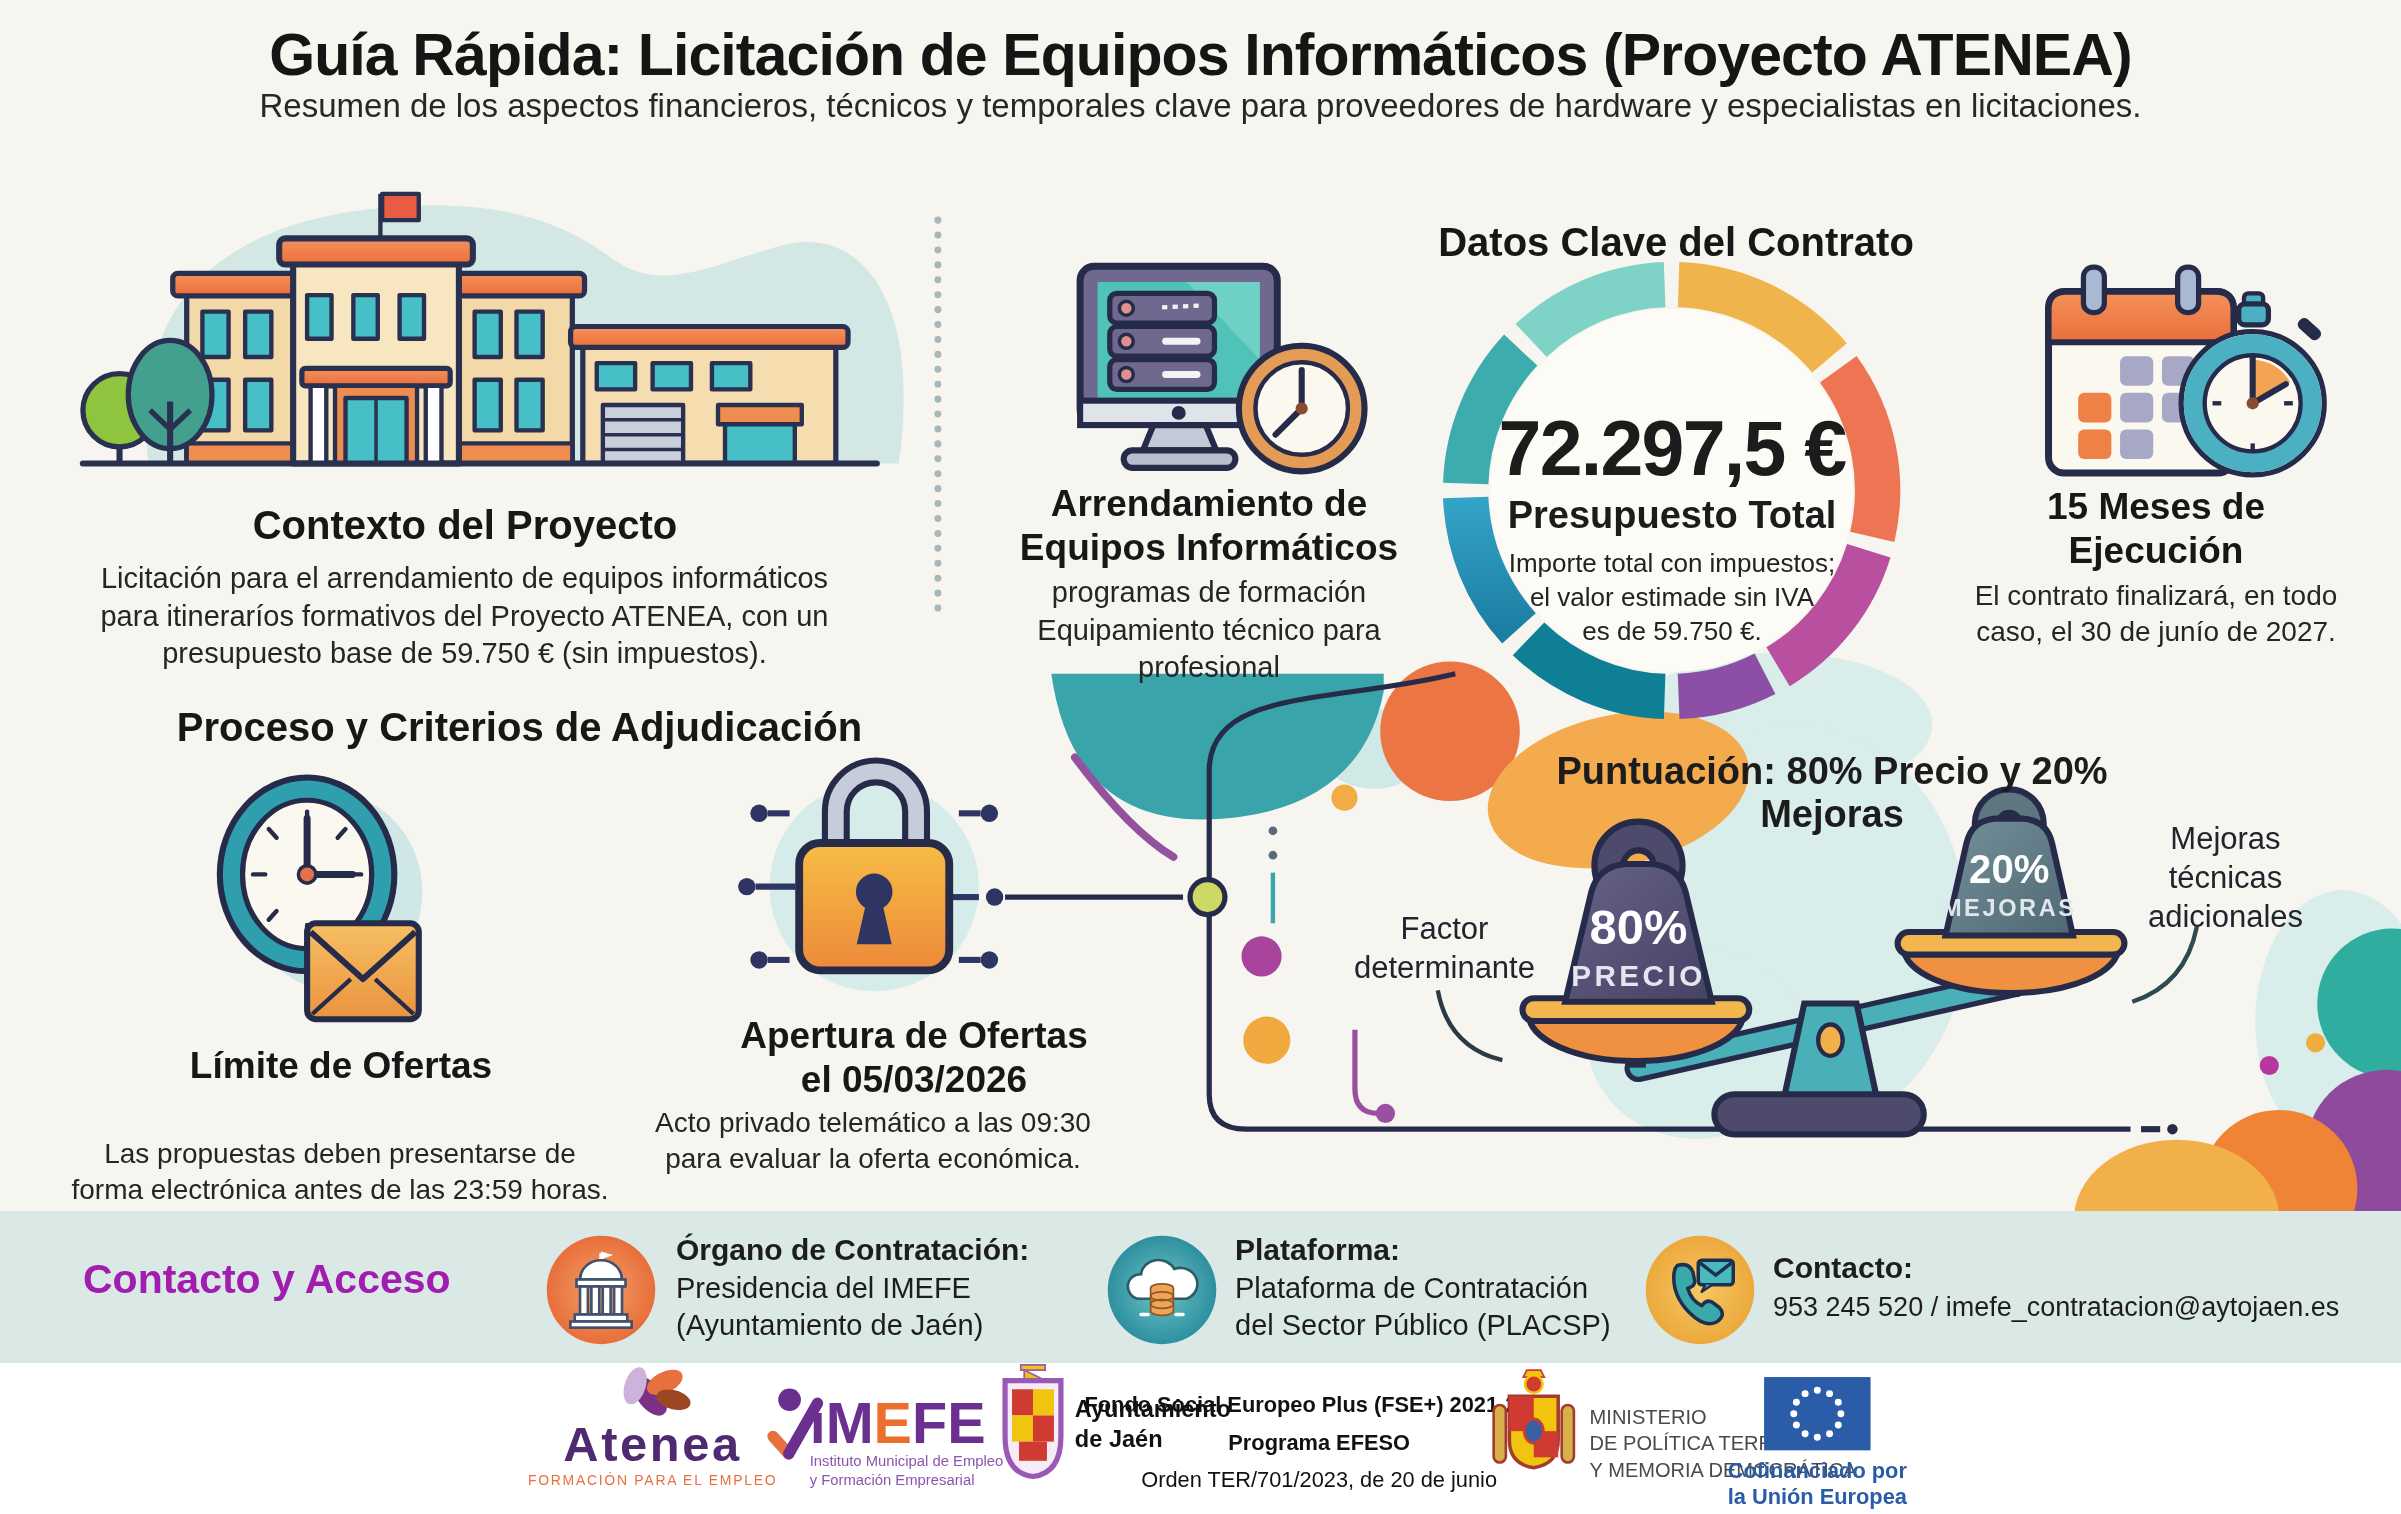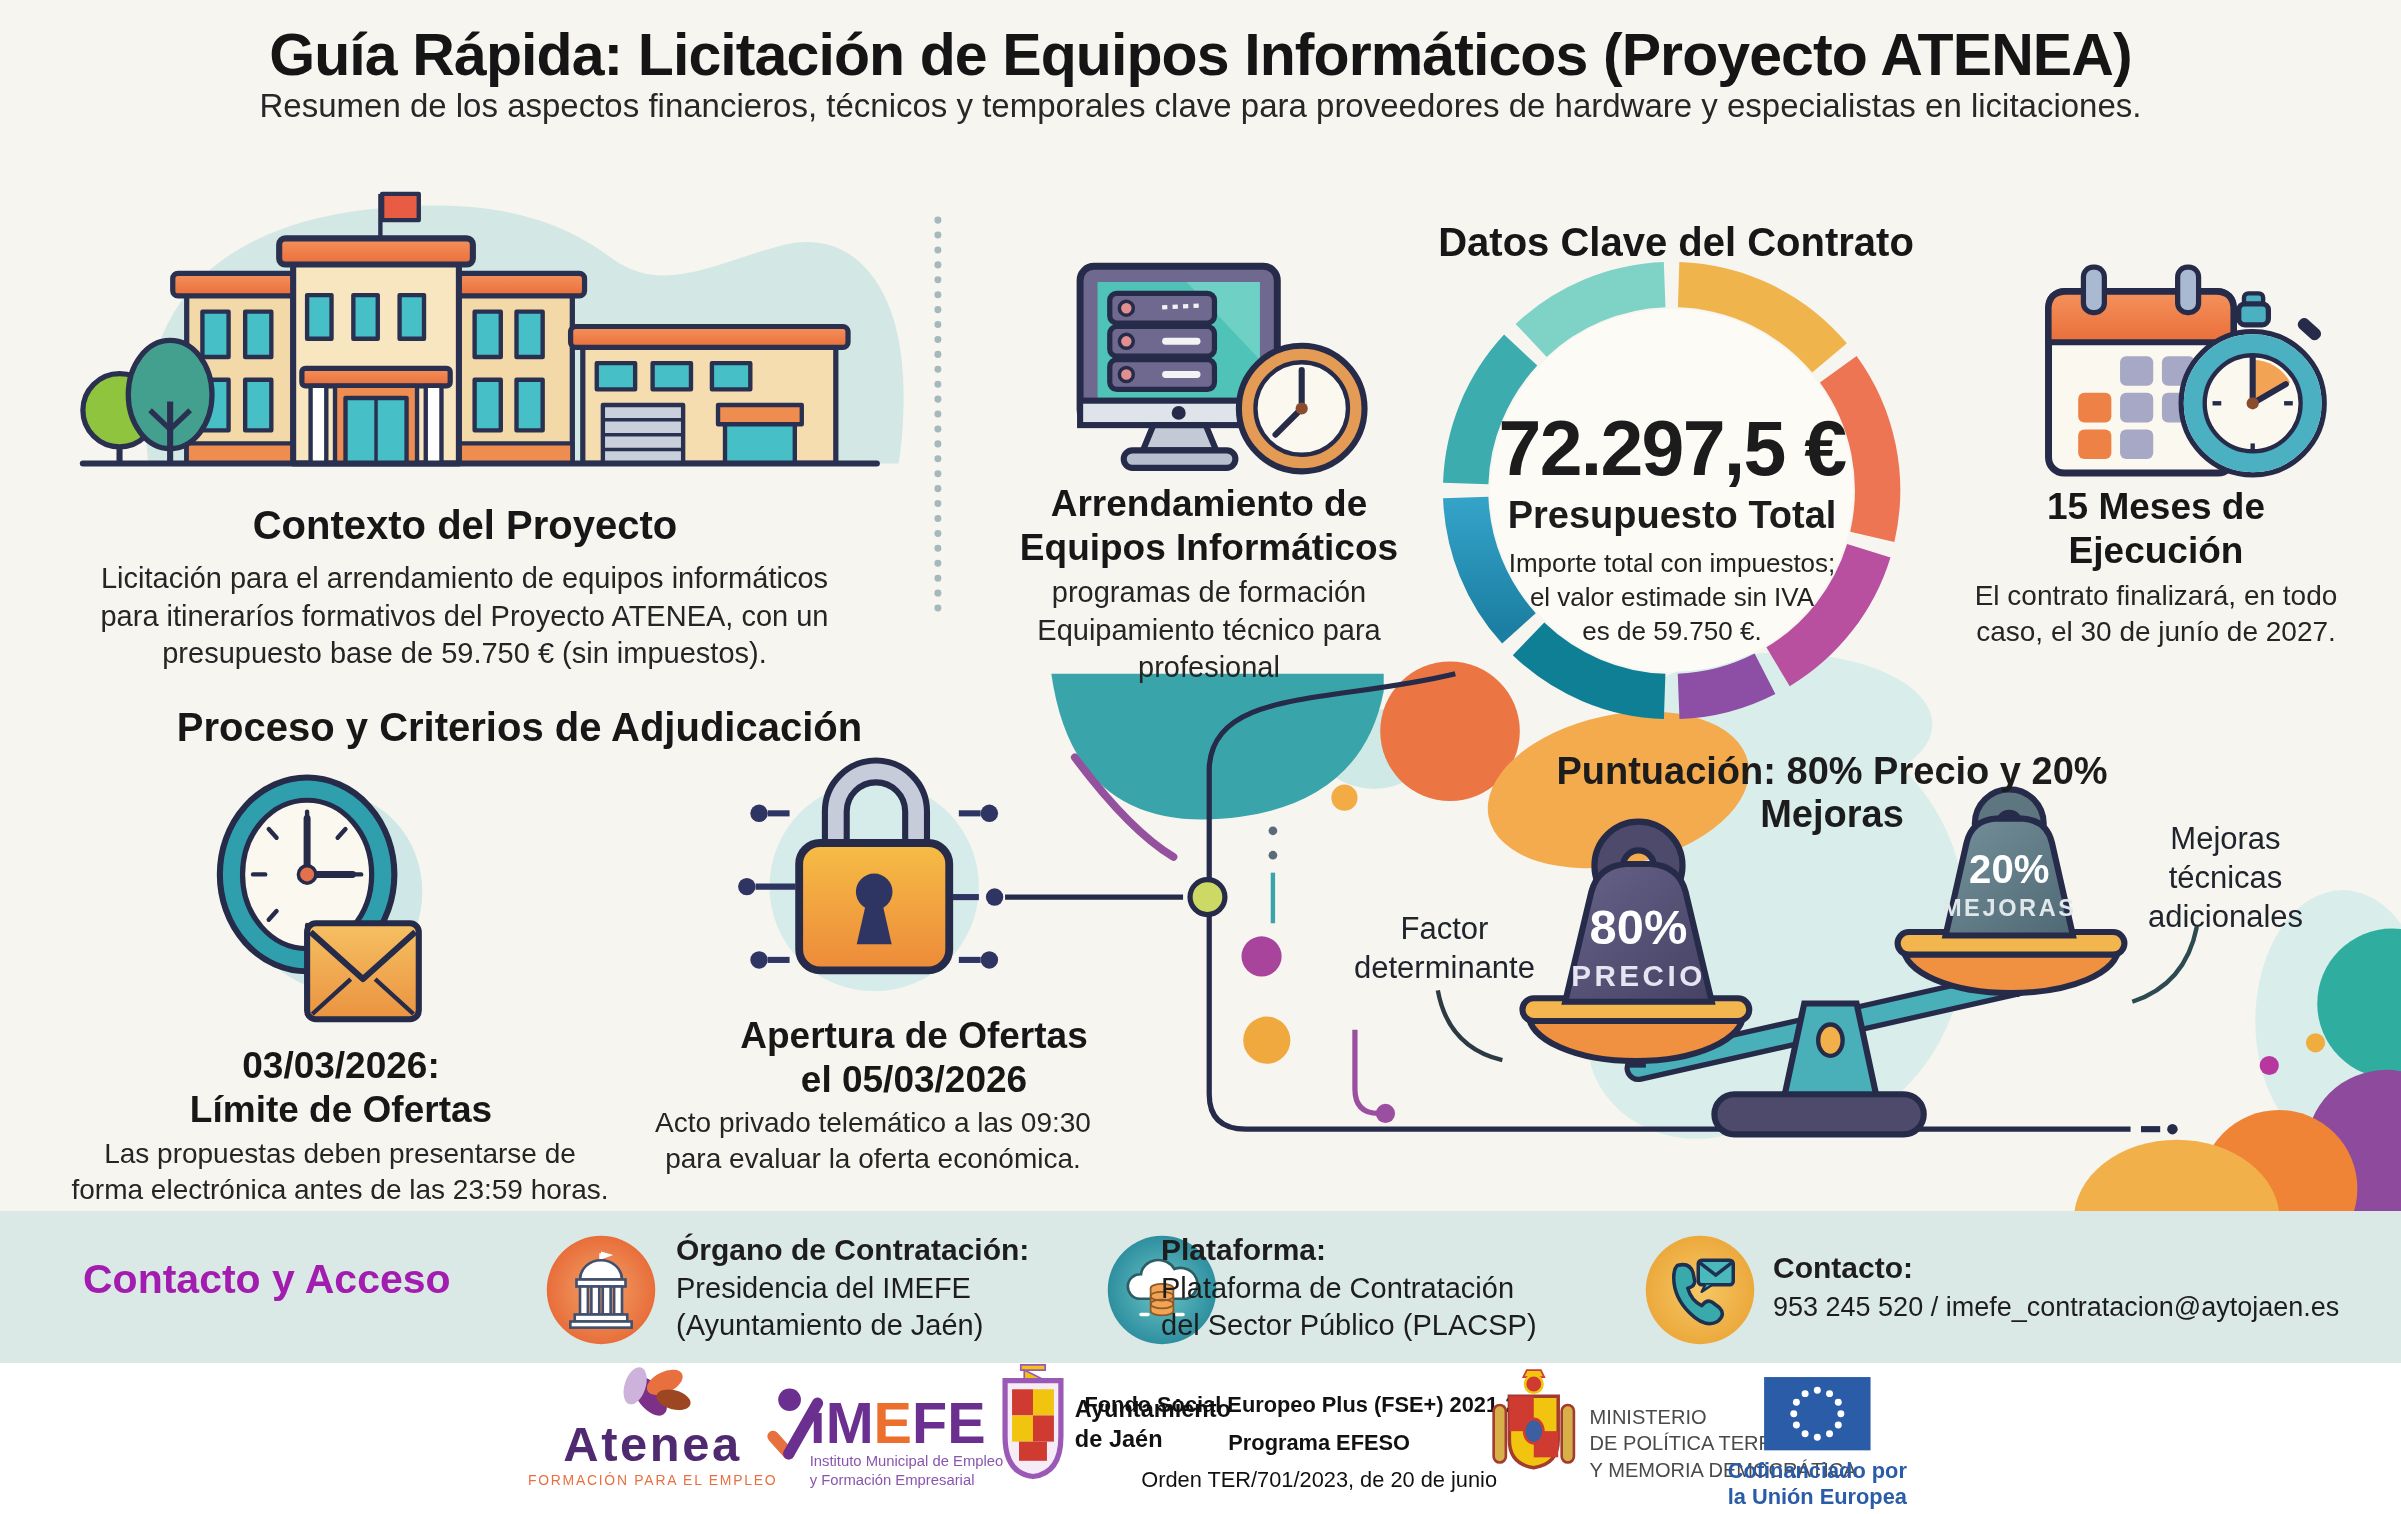--- a/index.html
+++ b/index.html
@@ -347,21 +347,20 @@
   <div>Ejecución</div>
 </div>
 <div class="txt body-s c" style="top:578px;left:1942px;width:428px;">
   <div>El contrato finalizará, en todo</div>
   <div>caso, el 30 de junío de 2027.</div>
 </div>
 
 <div class="txt h1 c" style="top:705px;left:83px;width:873px;">Proceso y Criterios de Adjudicación</div>
 
 <div class="txt h2 c" style="top:1044px;left:79px;width:524px;">
-  <div>03/03/2026:</div>
   <div>Límite de Ofertas</div>
 </div>
 <div class="txt body-s c" style="top:1136px;left:39px;width:602px;">
   <div>Las propuestas deben presentarse de</div>
   <div>forma electrónica antes de las 23:59 horas.</div>
 </div>
 
 <div class="txt h2 c" style="top:1014px;left:696px;width:436px;">
   <div>Apertura de Ofertas</div>
   <div>el 05/03/2026</div>
@@ -409,21 +408,21 @@
   <svg class="ci" style="left:1106px;" width="112" height="112" viewBox="0 0 128 128">
     <circle cx="64" cy="64" r="62" fill="url(#gTealC)"></circle>
     <path d="M38,74 A14,14 0 0 1 40,46 A20,18 0 0 1 78,40 A16,15 0 0 1 92,74 Z" fill="#ffffff" stroke="#2c5c66" stroke-width="3"></path>
     <ellipse cx="64" cy="62" rx="13" ry="5" fill="#f2a353" stroke="#8a5a28" stroke-width="2"></ellipse>
     <path d="M51,62 L51,88 A13,5 0 0 0 77,88 L77,62" fill="#f2a353" stroke="#8a5a28" stroke-width="2"></path>
     <ellipse cx="64" cy="71" rx="13" ry="5" fill="none" stroke="#8a5a28" stroke-width="2"></ellipse>
     <ellipse cx="64" cy="80" rx="13" ry="5" fill="none" stroke="#8a5a28" stroke-width="2"></ellipse>
     <line x1="40" y1="92" x2="48" y2="92" stroke="#ffffff" stroke-width="4" stroke-linecap="round"></line>
     <line x1="80" y1="92" x2="88" y2="92" stroke="#ffffff" stroke-width="4" stroke-linecap="round"></line>
   </svg>
-  <div class="ct" style="left:1161px;top:19px;">
+  <div class="ct" style="left:1235px;top:19px;">
     <b>Plataforma:</b><br>
     <span>Plataforma de Contratación</span><br>
     <span>del Sector Público (PLACSP)</span>
   </div>
 
   <svg class="ci" style="left:1644px;" width="112" height="112" viewBox="0 0 128 128">
     <circle cx="64" cy="64" r="62" fill="url(#gYellowC)"></circle>
     <path d="M38,36 Q52,32 56,44 L58,54 Q58,60 50,62 Q54,76 66,82 Q72,74 78,78 L86,84 Q94,92 84,100 Q70,108 52,90 Q34,72 34,50 Q34,40 38,36 Z" fill="#3aa9ac" stroke="#1e3050" stroke-width="4" stroke-linejoin="round"></path>
     <rect x="62" y="30" width="40" height="28" rx="4" fill="#49b9bd" stroke="#1e3050" stroke-width="4"></rect>
     <path d="M64,33 L82,47 L100,33" fill="none" stroke="#1e3050" stroke-width="4"></path>

